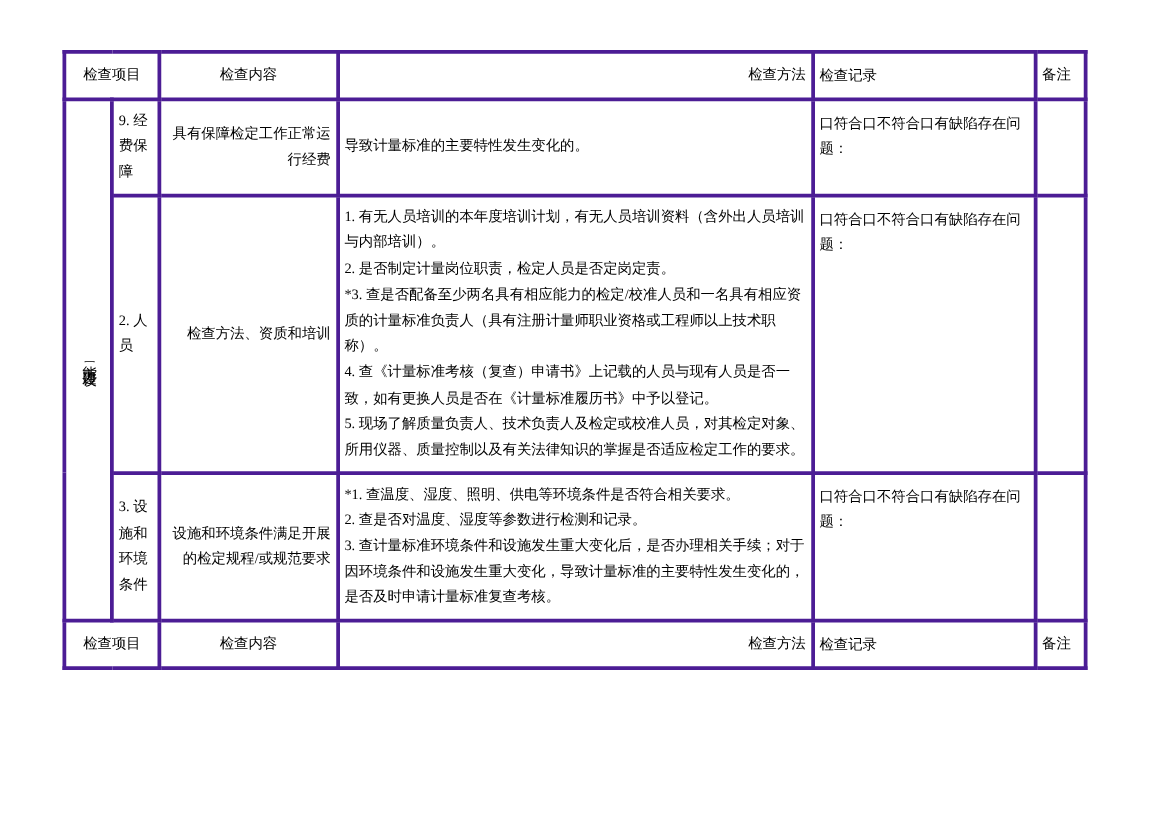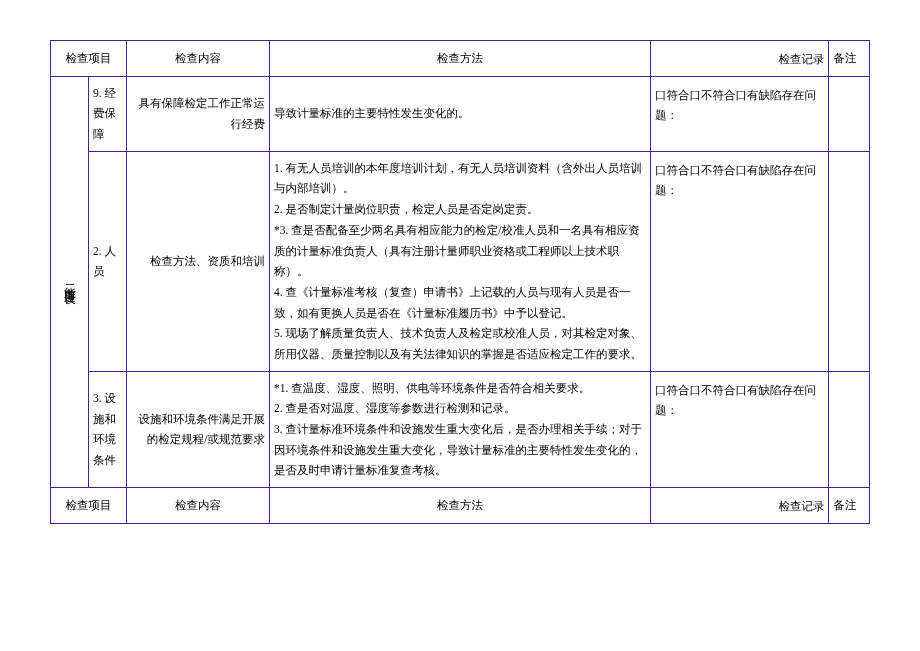--- a/index.html
+++ b/index.html
@@ -14,21 +14,21 @@
       color: #000;
       padding: 40px 50px;
       width: 920px;
     }
     table {
       border-collapse: collapse;
       width: 100%;
       table-layout: fixed;
     }
     td {
-      border: 1px solid #4c1d95;
+      border: 3px solid #4c1d95;
       padding: 6px 4px;
       vertical-align: middle;
       line-height: 1.8;
       font-size: 11.5px;
       margin-left: 20px;
     }
     .col-section {
       width: 22px;
       text-align: center;
       padding: 2px;
@@ -52,30 +52,30 @@
       text-align: right;
     }
     .col-content-hdr {
       text-align: center;
     }
     .col-method {
       width: 320px;
       text-align: left;
     }
     .col-method-hdr {
-      text-align: center;
+      text-align: right;
     }
     .col-record {
       width: 150px;
       text-align: left;
       vertical-align: top;
       padding-top: 8px;
     }
     .col-record-hdr {
-      text-align: right;
+      text-align: left;
       vertical-align: middle;
     }
     .col-note {
       width: 34px;
       text-align: left;
     }
   </style>
 </head>
 <body>
 

